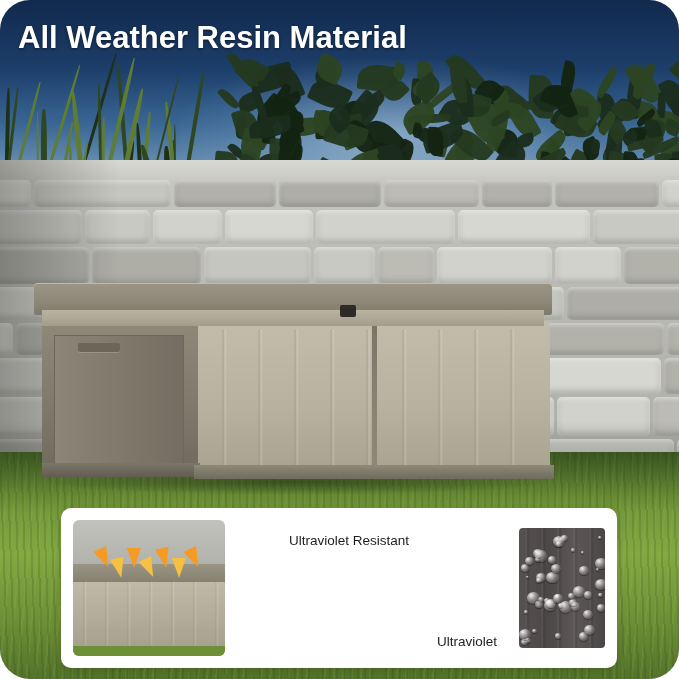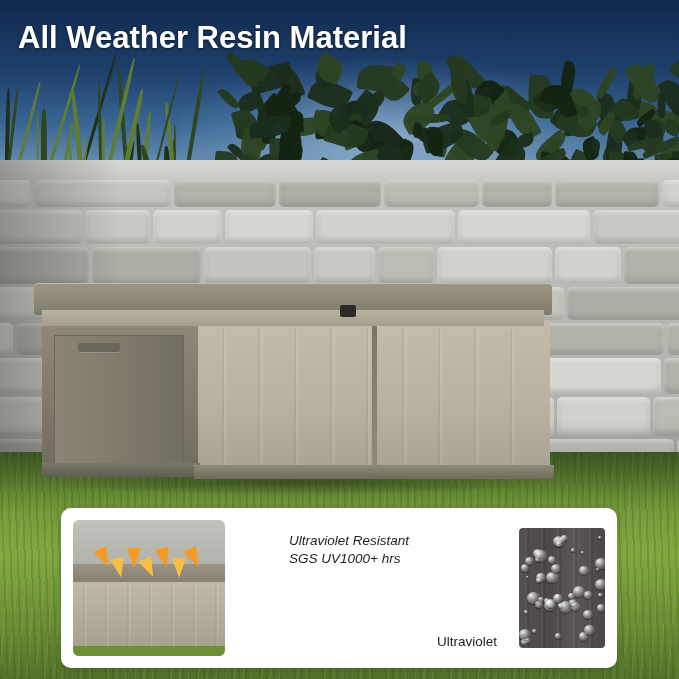--- a/index.html
+++ b/index.html
@@ -9,20 +9,21 @@
   }
   body {
     font-family: "Liberation Sans", sans-serif;
   }
   .stage {
     position: relative;
     width: 679px;
     height: 679px;
     overflow: hidden;
     background: #ffffff;
+    border-radius: 30px;
   }
 
   
   .sky {
     position: absolute;
     left: 0; top: 0;
     width: 679px; height: 200px;
     background: linear-gradient(to bottom, #11294d 0%, #1d3f6b 35%, #3a6694 62%, #6e93b4 85%, #93b1c6 100%);
   }
   .sky-glow {
@@ -288,21 +289,20 @@
 
   .card-text {
     position: absolute;
     left: 228px; top: 24px;
     width: 230px;
   }
   .card-text div {
     font-size: 13.5px;
     color: #1d1d1b;
     line-height: 18px;
-    font-style: italic;
   }
   .water-photo {
     position: absolute;
     left: 458px; top: 20px;
     width: 86px; height: 120px;
     border-radius: 4px;
     overflow: hidden;
     background: linear-gradient(to right, #565150 0%, #4c4847 35%, #5d5857 65%, #4a4645 100%);
   }
   .water-grain {
@@ -640,21 +640,20 @@
           <div class="arrow" style="left: 30px; top: 4px; transform: rotate(179deg);"></div>
           <div class="arrow y" style="left: 45px; top: 14px; transform: rotate(155deg);"></div>
           <div class="arrow" style="left: 60px; top: 4px; transform: rotate(167deg);"></div>
           <div class="arrow y" style="left: 75px; top: 14px; transform: rotate(179deg);"></div>
           <div class="arrow" style="left: 90px; top: 4px; transform: rotate(155deg);"></div>
         </div>
     </div>
 
     <div class="card-text">
       <div>Ultraviolet Resistant</div>
-      <div>SGS UV1000+ hrs</div>
     </div>
 
     <div class="waterproof-label">Ultraviolet</div>
 
     <div class="water-photo">
       <div class="water-grain"></div>
       <div id="drops">
           <div class="drop" style="width: 11.5738px; height: 10.6479px; left: 76.3344px; top: 29.9998px;"></div>
           <div class="drop" style="width: 4.28076px; height: 3.9383px; left: 36.3169px; top: 66.3713px;"></div>
           <div class="drop" style="width: 12.5728px; height: 11.567px; left: 15.8778px; top: 21.991px;"></div>

